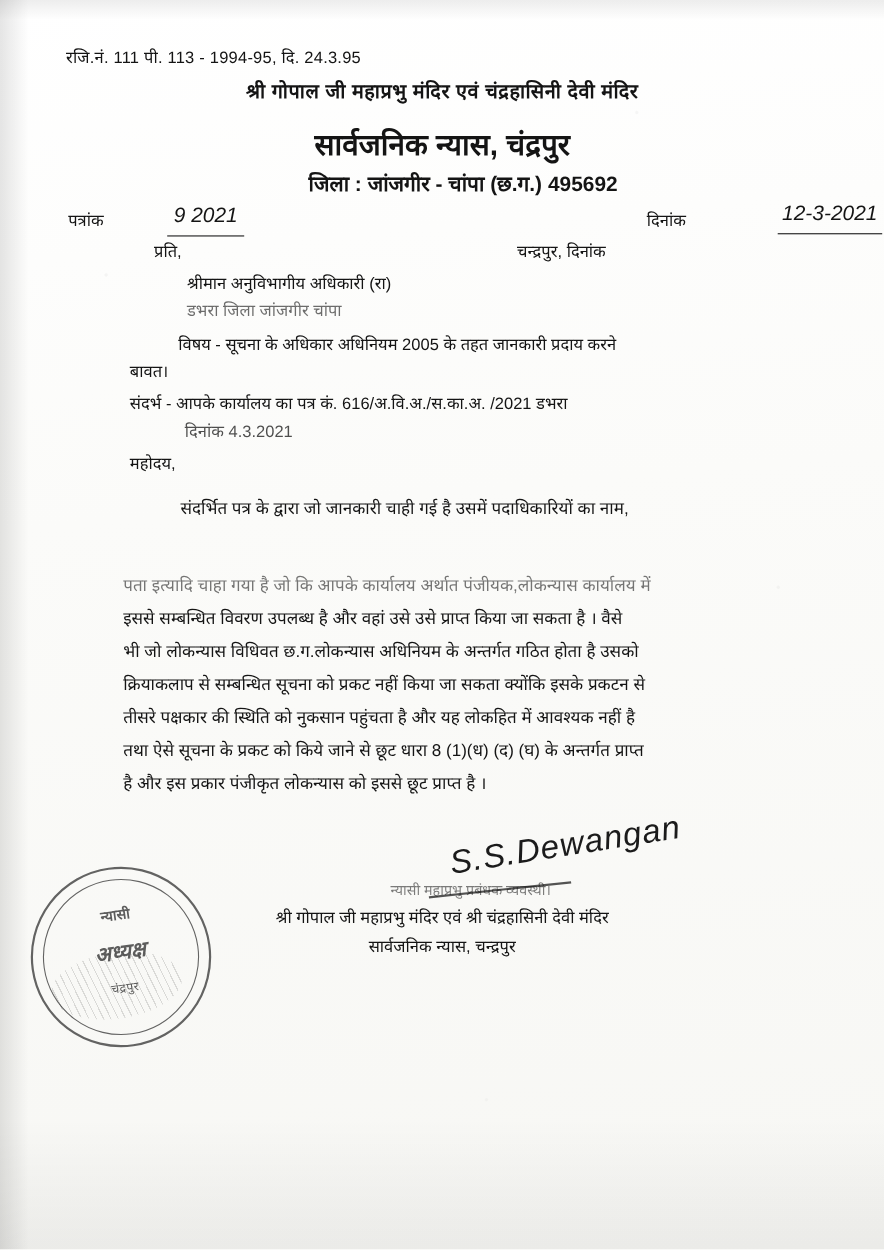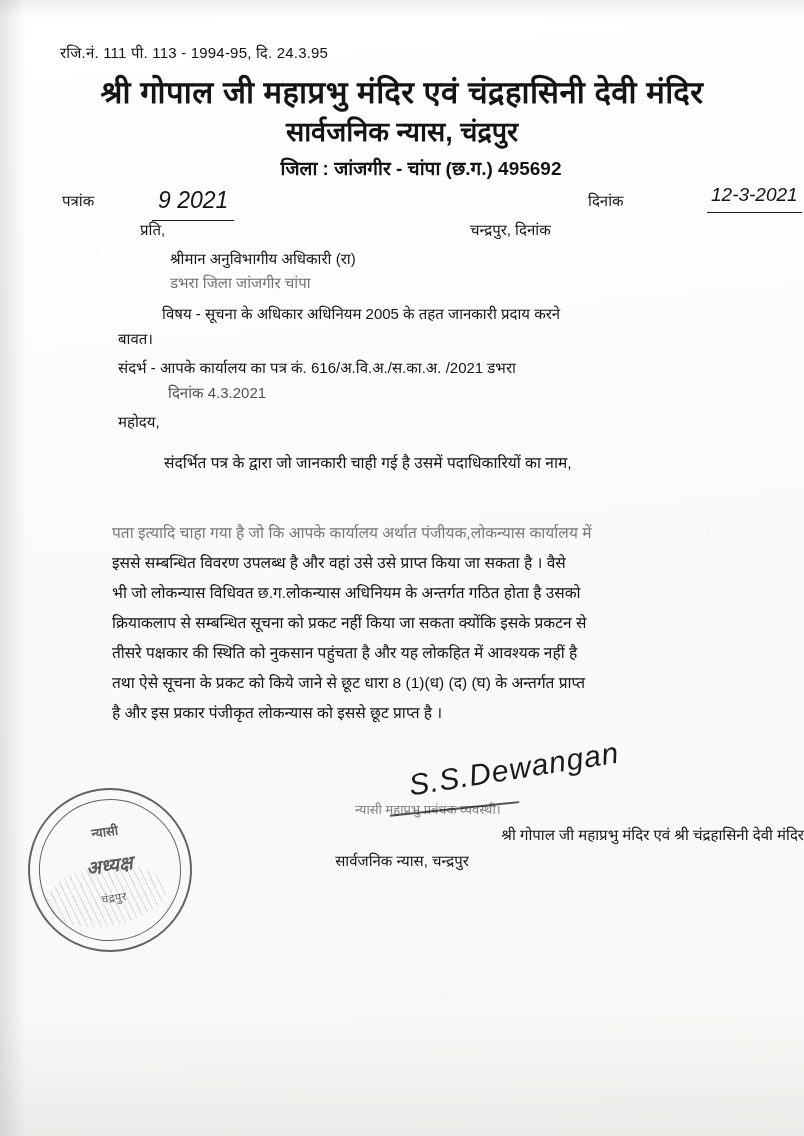--- a/index.html
+++ b/index.html
@@ -43,21 +43,21 @@
     font-size: 15px;
     letter-spacing: 0.2px;
   }
 
   .org-title-1 {
     position: absolute;
     left: 0;
     right: 0;
     top: 70px;
     text-align: center;
-    font-size: 31px;
+    font-size: 18px;
     font-weight: bold;
     letter-spacing: 0.5px;
   }
   .org-title-2 {
     position: absolute;
     left: 0;
     right: 0;
     top: 112px;
     text-align: center;
     font-size: 27px;
@@ -77,21 +77,21 @@
   .letter-no-label {
     position: absolute;
     left: 62px;
     top: 190px;
     font-size: 15px;
   }
   .letter-no-value {
     position: absolute;
     left: 152px;
     top: 183px;
-    font-size: 23px;
+    font-size: 19px;
     font-style: italic;
     border-bottom: 1.5px solid #1a1a1a;
     padding: 0 6px 2px 6px;
   }
   .date-label {
     position: absolute;
     left: 588px;
     top: 190px;
     font-size: 15px;
   }
@@ -206,21 +206,21 @@
     position: absolute;
     left: 355px;
     top: 800px;
     font-size: 13px;
     opacity: 0.55;
   }
   .sign-org-1 {
     position: absolute;
     left: 0; right: 0;
     top: 824px;
-    text-align: right;
+    text-align: center;
     font-size: 15px;
   }
   .sign-org-2 {
     position: absolute;
     left: 0; right: 0;
     top: 850px;
     text-align: center;
     font-size: 15px;
   }
 

